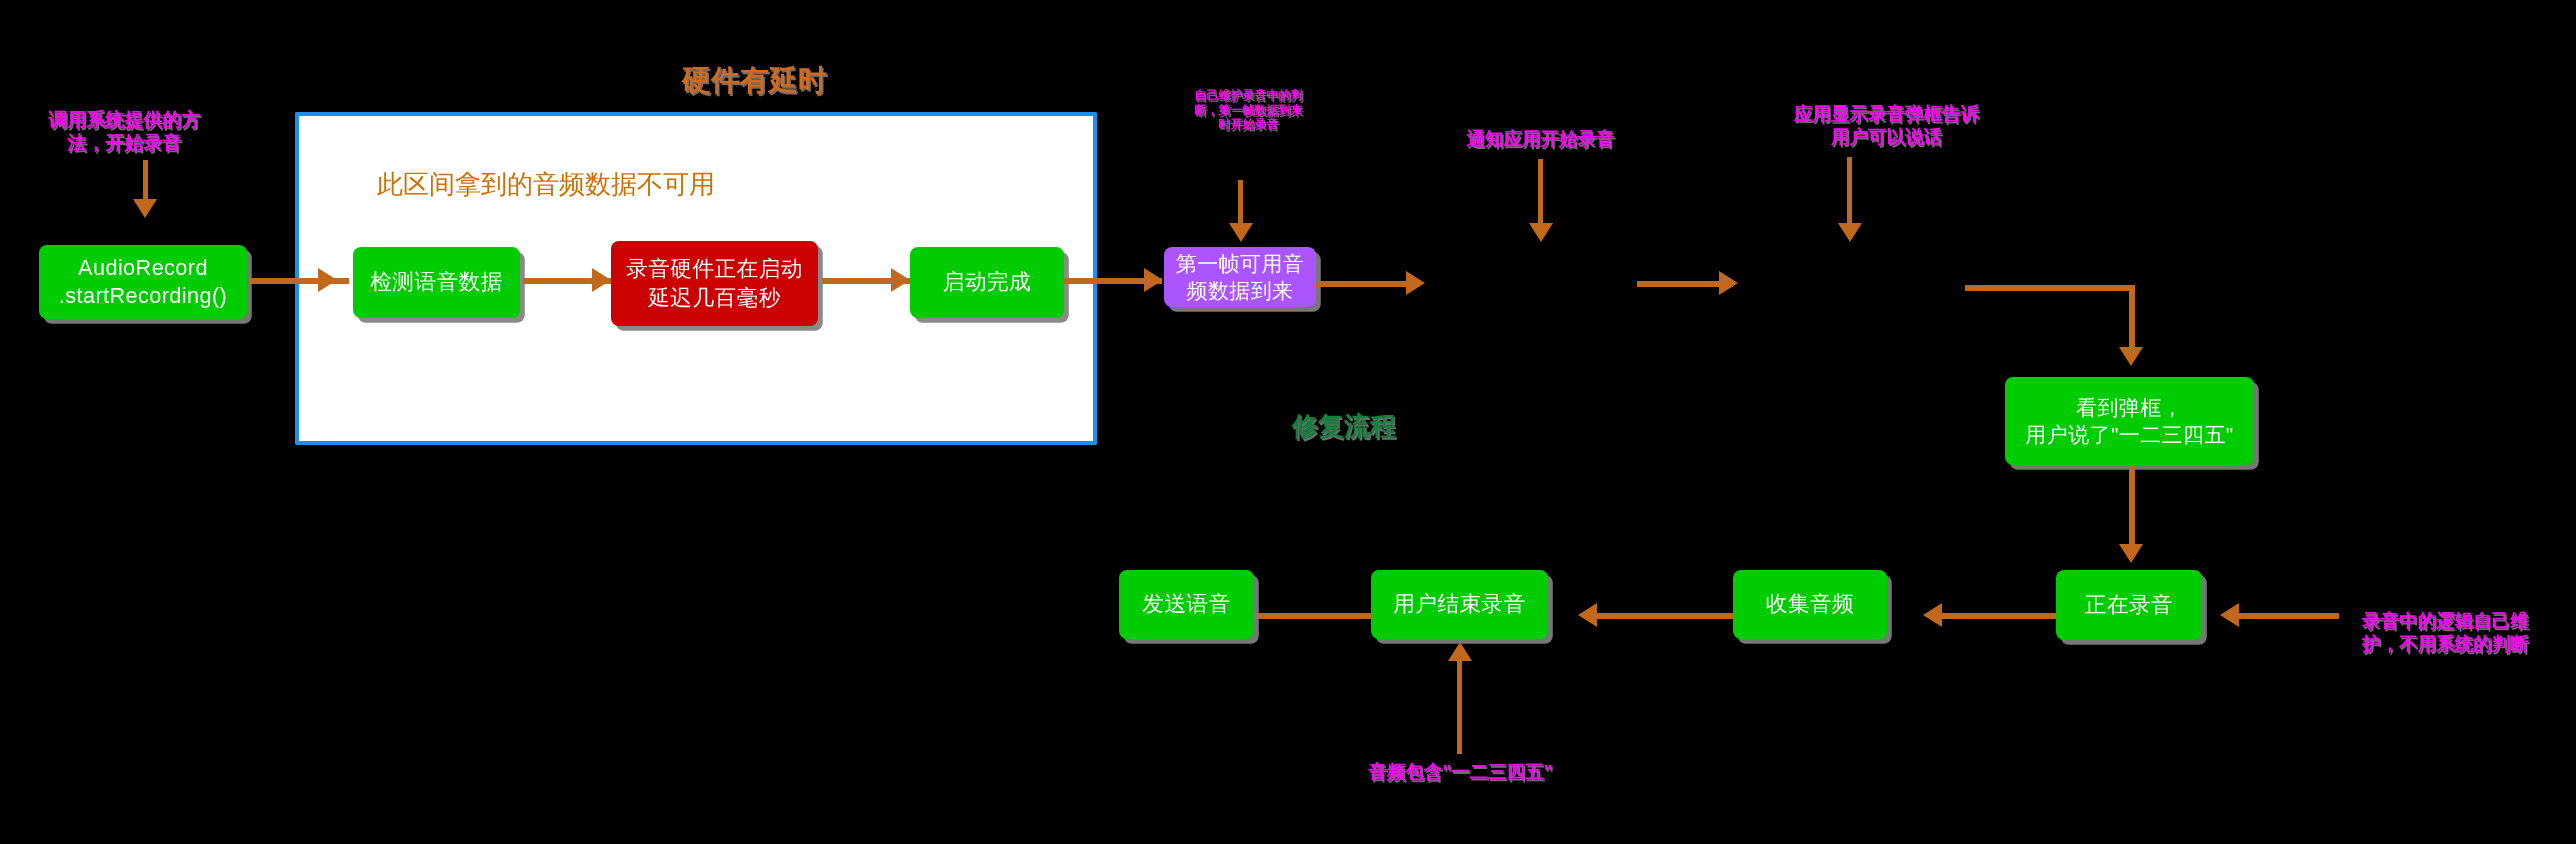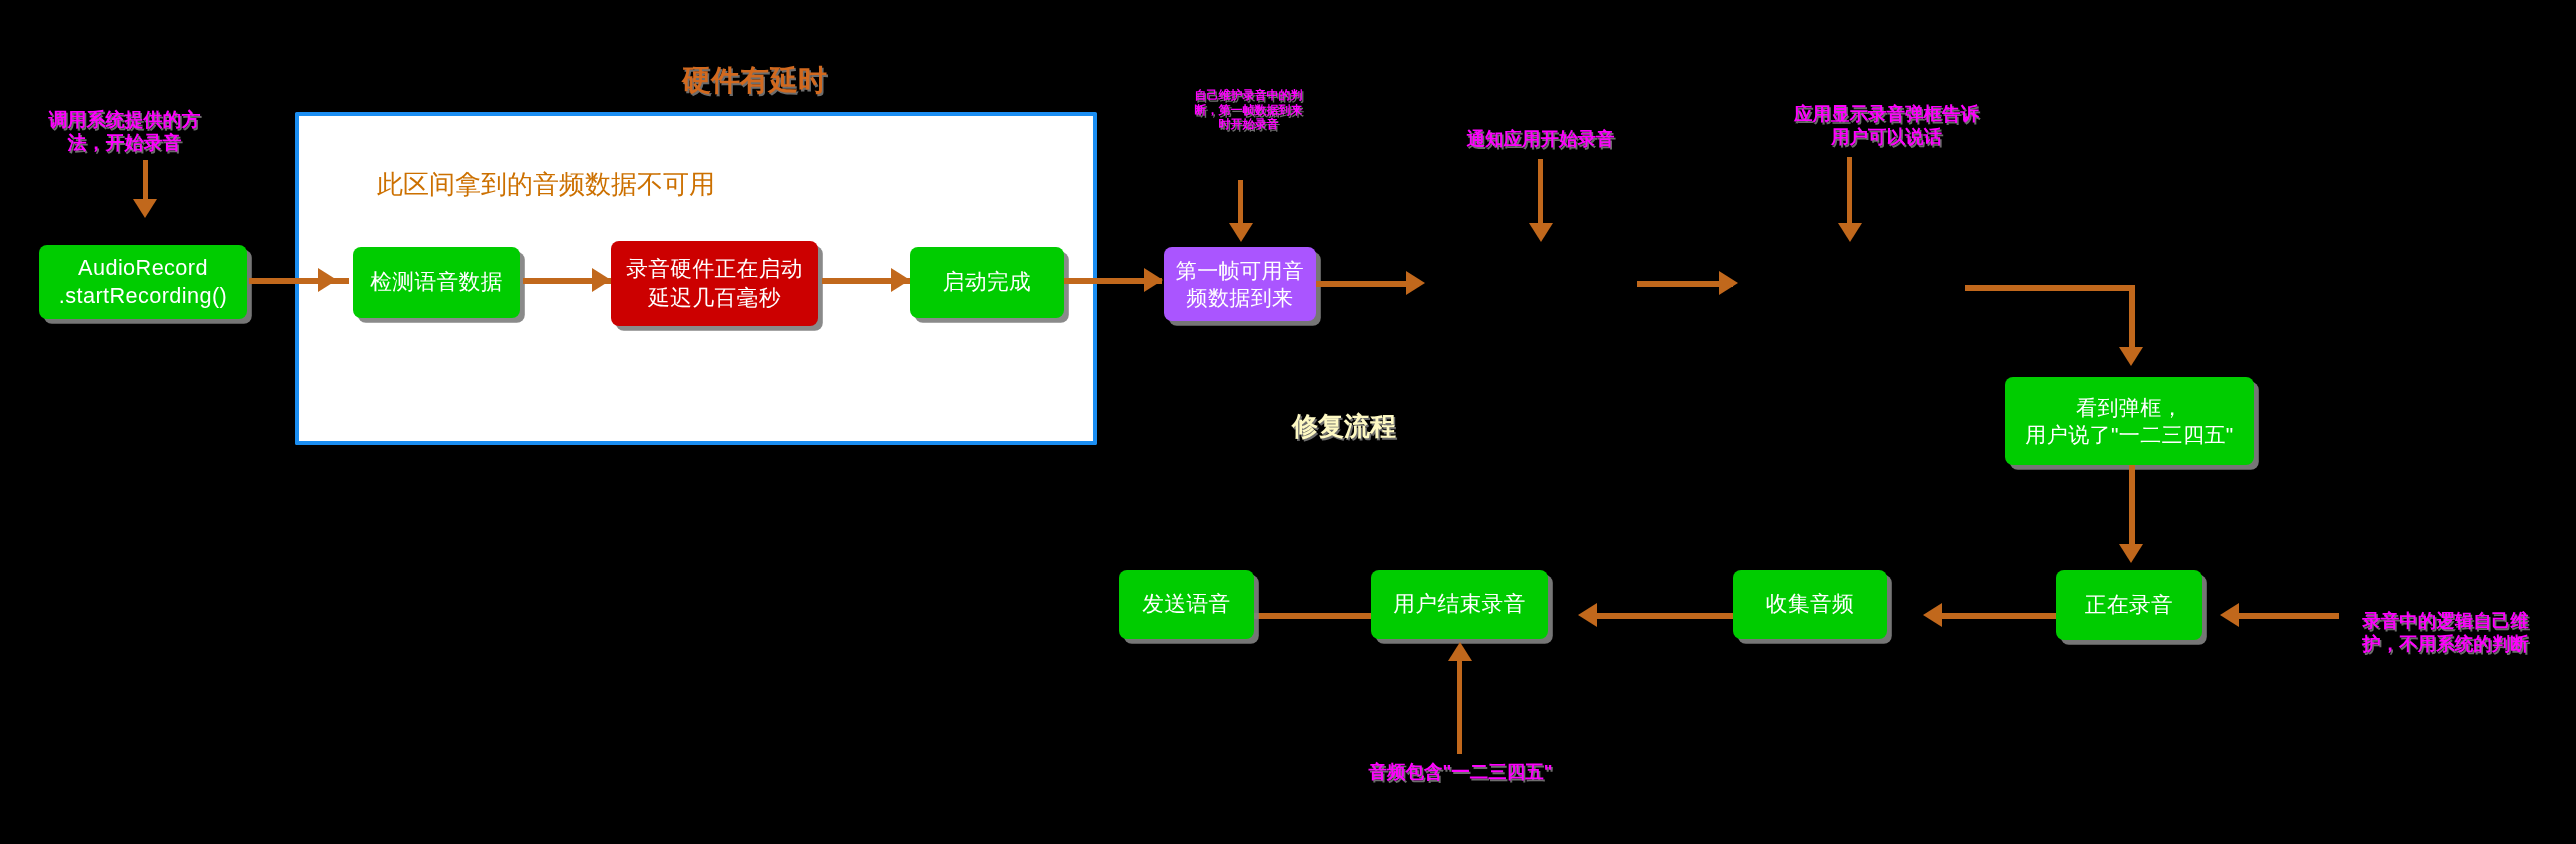--- a/index.html
+++ b/index.html
@@ -41,21 +41,21 @@
   .note{
     position:absolute;
     text-align:center;
     line-height:1.22;
     white-space:pre-line;
     font-weight:bold;
     text-shadow:1.6px 1.6px 0 rgba(128,128,128,0.85);
   }
   .note.magenta{color:#ff00ff;}
   .note.orange-title{color:#d2691e;}
-  .note.blue-title{color:#fef9c3;}
+  .note.blue-title{color:#15803d;}
   .note.orange-plain{
     color:#cc7000;font-weight:normal;text-shadow:none;text-align:left;
   }
 
   
   .line{position:absolute;background:#c1681c;}
   .arrow{position:absolute;width:0;height:0;}
   .arrow.right{border-top:12px solid transparent;border-bottom:12px solid transparent;border-left:19px solid #c1681c;}
   .arrow.left{border-top:12px solid transparent;border-bottom:12px solid transparent;border-right:19px solid #c1681c;}
   .arrow.down{border-left:12px solid transparent;border-right:12px solid transparent;border-top:19px solid #c1681c;}
@@ -105,21 +105,21 @@
 
   <div class="line abs" style="left:1064px;top:278px;width:98px;height:5.6px;"></div>
   <div class="arrow right abs" style="left:1144px;top:268px;"></div>
 
   <div class="note magenta abs" style="left:1144px;top:88px;width:209px;font-size:12px;">自己维护录音中的判
 断，第一帧数据到来
 时开始录音</div>
   <div class="line abs" style="left:1238px;top:180px;width:4.8px;height:47px;"></div>
   <div class="arrow down abs" style="left:1229px;top:223px;"></div>
 
-  <div class="node purple" style="left:1164px;top:247px;width:152px;height:74px;font-size:21px;">
+  <div class="node purple" style="left:1164px;top:247px;width:152px;height:60px;font-size:21px;">
     <span class="txt">第一帧可用音
 频数据到来</span>
   </div>
 
   <div class="line abs" style="left:1316px;top:281px;width:103px;height:5.6px;"></div>
   <div class="arrow right abs" style="left:1406px;top:271px;"></div>
 
   <div class="note magenta abs" style="left:1440px;top:128px;width:201px;font-size:18.5px;">通知应用开始录音</div>
   <div class="line abs" style="left:1538px;top:159px;width:4.8px;height:67px;"></div>
   <div class="arrow down abs" style="left:1529px;top:223px;"></div>

